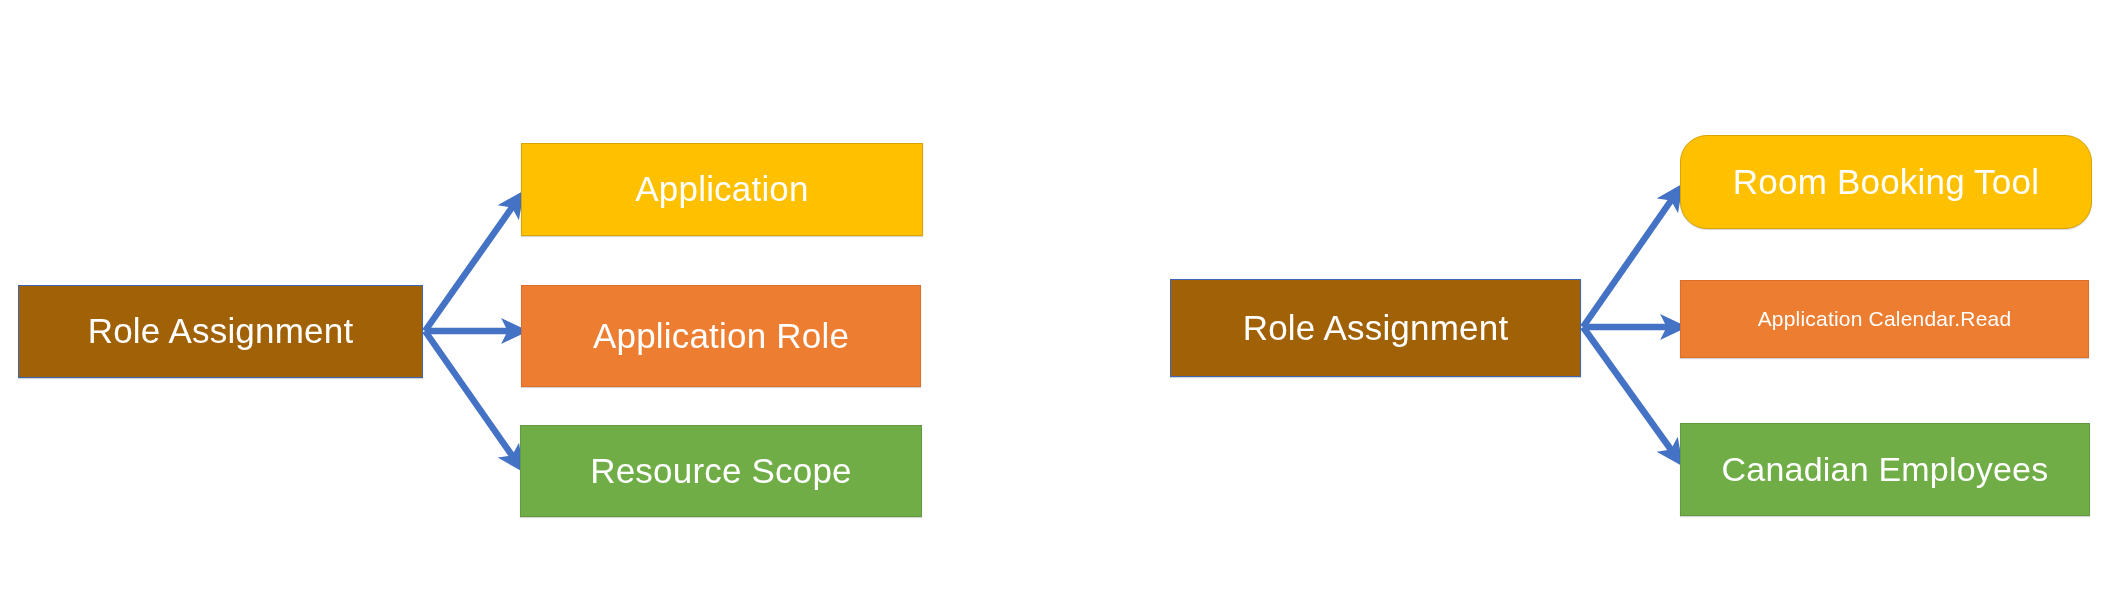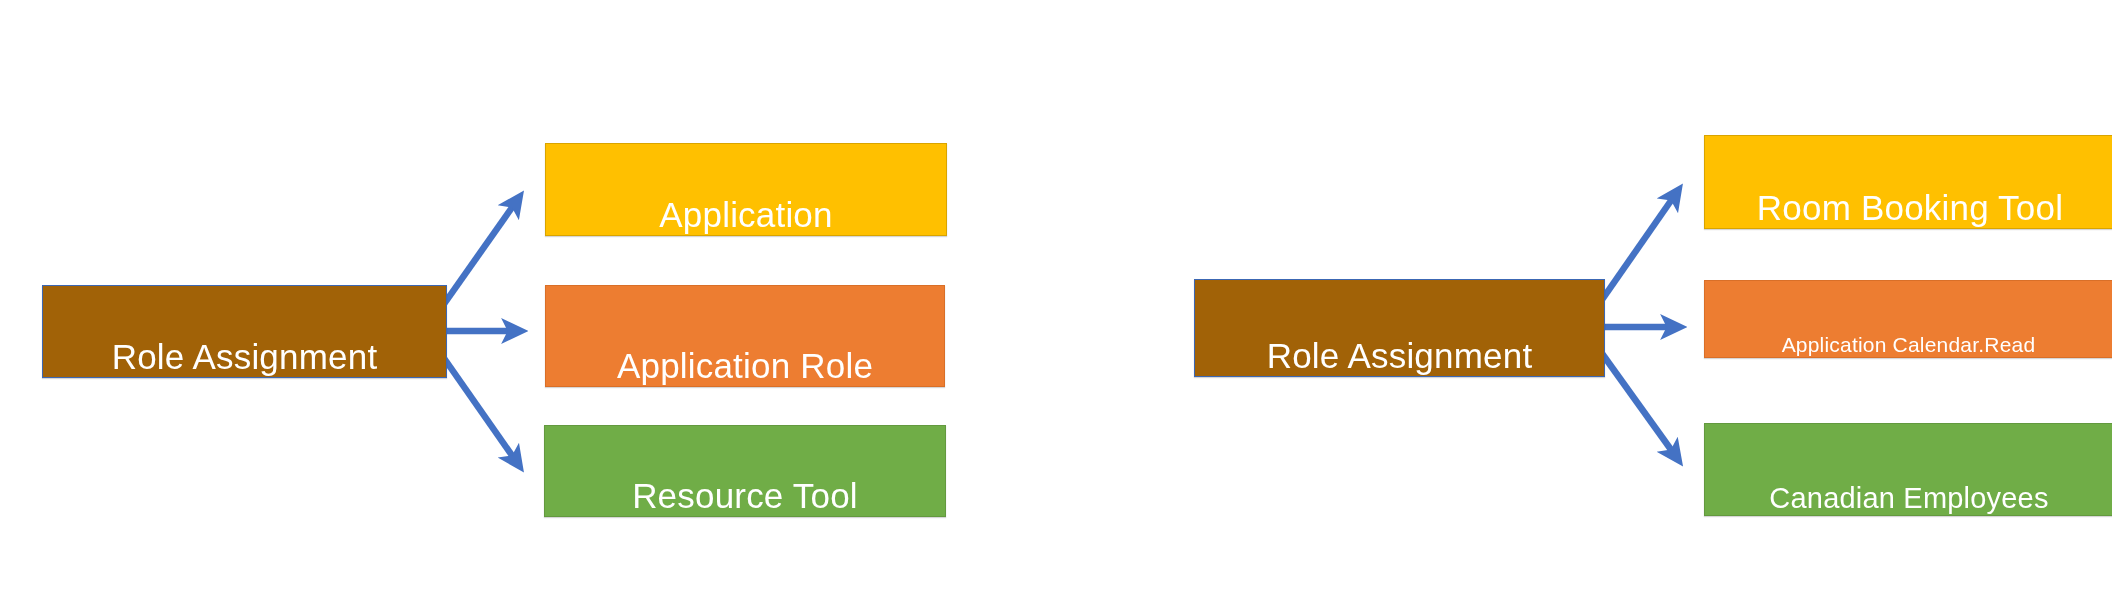--- a/index.html
+++ b/index.html
@@ -13,29 +13,28 @@
     width: 2112px;
     height: 614px;
     background: #ffffff;
     overflow: hidden;
     font-family: "Liberation Sans", sans-serif;
   }
   .node {
     position: absolute;
     box-sizing: border-box;
     display: flex;
-    align-items: flex-end;
+    align-items: center;
     justify-content: center;
     color: #ffffff;
     text-align: center;
     line-height: 1.15;
     letter-spacing: 0.2px;
     z-index: 3;
     user-select: none;
-    margin-left: 24px;
   }
   .node-label {
     display: block;
     padding: 0 6px;
     white-space: nowrap;
   }
   
   .fill-blue   { background: #a16207; border: 1px solid #3C67B3; box-shadow: 0 1px 1px rgba(0,0,0,0.16); }
   .fill-yellow { background: #FFC000; border: 1px solid #D9A400; box-shadow: 0 1px 1px rgba(0,0,0,0.16); }
   .fill-orange { background: #ED7D31; border: 1px solid #D96F28; box-shadow: 0 1px 1px rgba(0,0,0,0.16); }
@@ -76,29 +75,29 @@
       <div class="node fill-blue" style="left: 18px; top: 285px; width: 405px; height: 93px;">
         <span class="node-label" style="font-size: 35px;">Role Assignment</span>
       </div>
       <div class="node fill-yellow" style="left: 521px; top: 143px; width: 402px; height: 93px;">
         <span class="node-label" style="font-size: 35px;">Application</span>
       </div>
       <div class="node fill-orange" style="left: 521px; top: 285px; width: 400px; height: 102px;">
         <span class="node-label" style="font-size: 35px;">Application Role</span>
       </div>
       <div class="node fill-green" style="left: 520px; top: 425px; width: 402px; height: 92px;">
-        <span class="node-label" style="font-size: 35px;">Resource Tool</span>
+        <span class="node-label" style="font-size: 35px;">Resource Scope</span>
       </div>
       <div class="node fill-blue" style="left: 1170px; top: 279px; width: 411px; height: 98px;">
         <span class="node-label" style="font-size: 35px;">Role Assignment</span>
       </div>
-      <div class="node fill-yellow" style="left: 1680px; top: 135px; width: 412px; height: 94px;">
+      <div class="node fill-yellow" style="left: 1680px; top: 135px; width: 412px; height: 94px; border-radius: 27px;">
         <span class="node-label" style="font-size: 35px;">Room Booking Tool</span>
       </div>
       <div class="node fill-orange" style="left: 1680px; top: 280px; width: 409px; height: 78px;">
         <span class="node-label" style="font-size: 21px;">Application Calendar.Read</span>
       </div>
       <div class="node fill-green" style="left: 1680px; top: 423px; width: 410px; height: 93px;">
-        <span class="node-label" style="font-size: 29px;">Canadian Employees</span>
+        <span class="node-label" style="font-size: 34px;">Canadian Employees</span>
       </div>
     </div>
 
 </div>
 
 </body></html>

